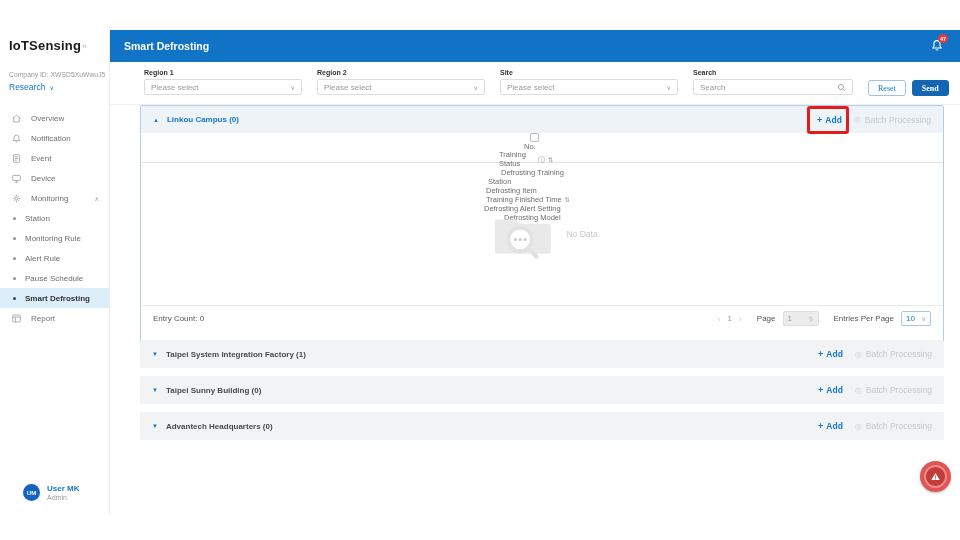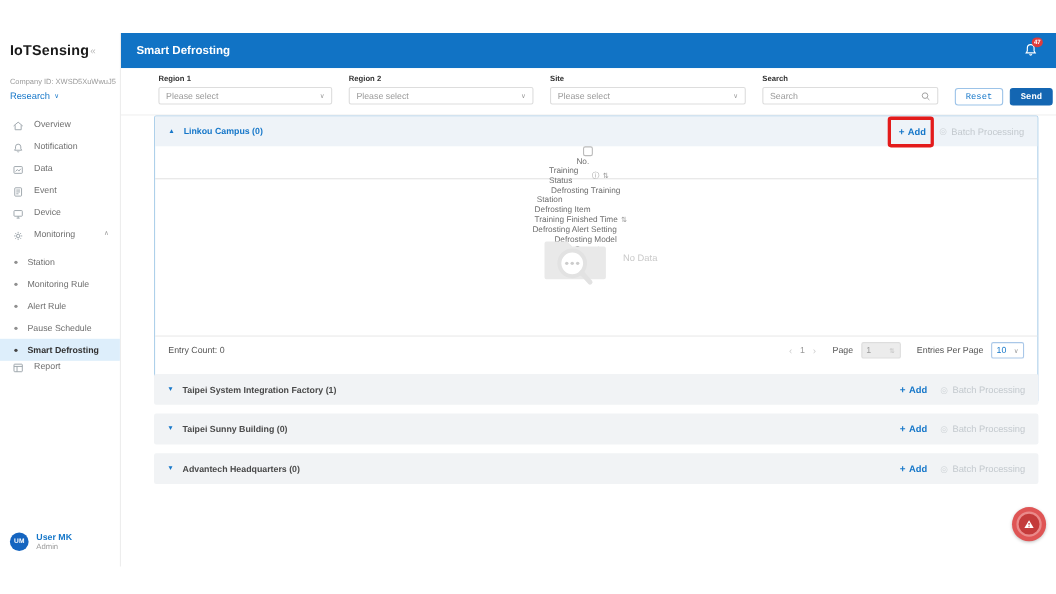--- a/index.html
+++ b/index.html
@@ -9,31 +9,31 @@
 
   
   .sidebar { position:absolute; left:0; top:30px; width:110px; height:485px; background:#fff; border-right:1px solid #ededed; }
   .logo-row { display:flex; align-items:center; justify-content:space-between; padding:8px 22px 0 9px; }
   .logo { font-size:13px; font-weight:bold; color:#1a1a1a; letter-spacing:.2px; }
   .collapse-ic { font-size:9px; color:#b5b5b5; cursor:pointer; }
   .company { padding:18px 6px 0 9px; font-size:6.8px; color:#9a9a9a; white-space:nowrap; }
   .org { padding:4px 6px 0 9px; font-size:8.5px; color:#1677c9; display:flex; align-items:center; gap:4px; cursor:pointer; }
   .org .chev { font-size:6px; color:#1677c9; }
   .nav { margin-top:16px; }
-  .mi { display:flex; align-items:flex-start; gap:9px; height:20px; padding-left:10px; cursor:pointer; }
+  .mi { display:flex; align-items:center; gap:9px; height:20px; padding-left:10px; cursor:pointer; }
   .mi .mic { width:12px; height:12px; display:flex; align-items:center; justify-content:center; }
   .mi .mil { font-size:8px; color:#6f6f6f; }
   .mi .mchev { margin-left:auto; margin-right:10px; font-size:6px; color:#9a9a9a; }
   .smi { display:flex; align-items:center; gap:9px; height:20px; padding-left:13px; cursor:pointer; }
   .smi .dot { width:3px; height:3px; border-radius:50%; background:#8f8f8f; flex:0 0 3px; }
   .smi .sml { font-size:8px; color:#6f6f6f; }
   .smi.active { background:#ddeefb; }
   .smi.active .sml { color:#333; font-weight:bold; }
   .smi.active .dot { background:#444; }
-  .user { position:absolute; left:0; bottom:14px; display:flex; align-items:center; gap:7px; padding-left:9px; }
+  .user { position:absolute; left:0; bottom:14px; display:flex; align-items:center; gap:7px; padding-left:23px; }
   .avatar { width:17px; height:17px; border-radius:50%; background:#1565c0; color:#fff; font-size:6px; font-weight:bold; display:flex; align-items:center; justify-content:center; }
   .uname { font-size:8px; font-weight:bold; color:#1677c9; }
   .urole { font-size:7px; color:#9a9a9a; margin-top:1px; }
 
   
   .topbar { position:absolute; left:110px; top:30px; right:0; height:32px; background:#1173c5; display:flex; align-items:center; padding:0 14px; }
   .topbar .title { color:#fff; font-size:10.5px; font-weight:bold; }
   .bell-wrap { margin-left:auto; position:relative; width:16px; height:16px; cursor:pointer; }
   .badge { position:absolute; top:-4px; left:8px; min-width:10px; height:9px; border-radius:5px; background:#e23b3b; color:#fff; font-size:5.5px; font-weight:bold; display:flex; align-items:center; justify-content:center; padding:0 2px; }
 
@@ -43,21 +43,21 @@
   .fgroup { display:flex; flex-direction:column; gap:3px; }
   .flabel { font-size:7px; font-weight:bold; color:#333; }
   .fselect { width:158px; height:16px; border:1px solid #ddd; border-radius:2px; background:#fff; display:flex; align-items:center; justify-content:space-between; padding:0 6px; cursor:pointer; }
   .fselect.w2 { width:168px; } .fselect.w3 { width:178px; }
   .fval { font-size:8px; color:#9a9a9a; }
   .chev { font-size:6px; color:#9a9a9a; }
   .fsearch { width:160px; height:16px; border:1px solid #ddd; border-radius:2px; background:#fff; display:flex; align-items:center; padding:0 6px; }
   .fsearch input { border:none; outline:none; flex:1; font-size:8px; color:#555; font-family:"Liberation Sans", sans-serif; min-width:0; }
   .fsearch input::placeholder { color:#9a9a9a; }
   .btns { margin-left:auto; display:flex; gap:6px; padding-top:11px; }
-  .btn { height:16px; border-radius:3px; font-size:8px; font-family:Liberation Mono, monospace; cursor:pointer; }
+  .btn { height:16px; border-radius:3px; font-size:8px; font-family:Liberation Serif, serif; cursor:pointer; }
   .btn-reset { background:#fff; border:1px solid #9cc3e8; color:#1677c9; padding:0 9px; }
   .btn-send { background:#1466b2; border:1px solid #1466b2; color:#fff; padding:0 9px; font-weight:bold; }
 
   
   .card { position:absolute; left:30px; right:16px; top:43px; height:261px; border:1px solid #aed0ea; border-radius:2px; background:#fff; }
   .card-head { height:27px; background:#eef3f8; display:flex; align-items:center; padding:0 12px; cursor:pointer; }
   .tri { font-size:6px; color:#1677c9; margin-right:8px; }
   .card-title { font-size:8px; font-weight:bold; color:#1677c9; }
   .head-actions { margin-left:auto; display:flex; align-items:center; gap:12px; }
   .add-wrap { position:relative; display:flex; align-items:center; }
@@ -131,29 +131,20 @@
           <svg width="11" height="11" viewBox="0 0 16 16" fill="none" stroke="#98a1a8" stroke-width="1.2">
               <path d="M8 3 a3.5 3.5 0 0 1 3.5 3.5 V9 l1.2 2 H3.3 L4.5 9 V6.5 A3.5 3.5 0 0 1 8 3 Z"></path>
               <path d="M6.8 12.6 a1.3 1.3 0 0 0 2.4 0"></path>
             </svg>
         </span>
         <span class="mil">Notification</span>
       </div>
       <div class="mi">
         <span class="mic">
           <svg width="11" height="11" viewBox="0 0 16 16" fill="none" stroke="#98a1a8" stroke-width="1.2">
-              <rect x="2.5" y="3.5" width="11" height="9" rx="1"></rect>
-              <path d="M4.5 10 l2.5-2.5 2 2 2.5-3"></path>
-            </svg>
-        </span>
-        <span class="mil">Data</span>
-      </div>
-      <div class="mi">
-        <span class="mic">
-          <svg width="11" height="11" viewBox="0 0 16 16" fill="none" stroke="#98a1a8" stroke-width="1.2">
               <rect x="3.5" y="2.5" width="9" height="11" rx="1"></rect>
               <path d="M5.5 5.5 h5 M5.5 8 h5 M5.5 10.5 h3"></path>
             </svg>
         </span>
         <span class="mil">Event</span>
       </div>
       <div class="mi">
         <span class="mic">
           <svg width="11" height="11" viewBox="0 0 16 16" fill="none" stroke="#98a1a8" stroke-width="1.2">
               <rect x="2.5" y="3.5" width="11" height="7.5" rx="1"></rect>

